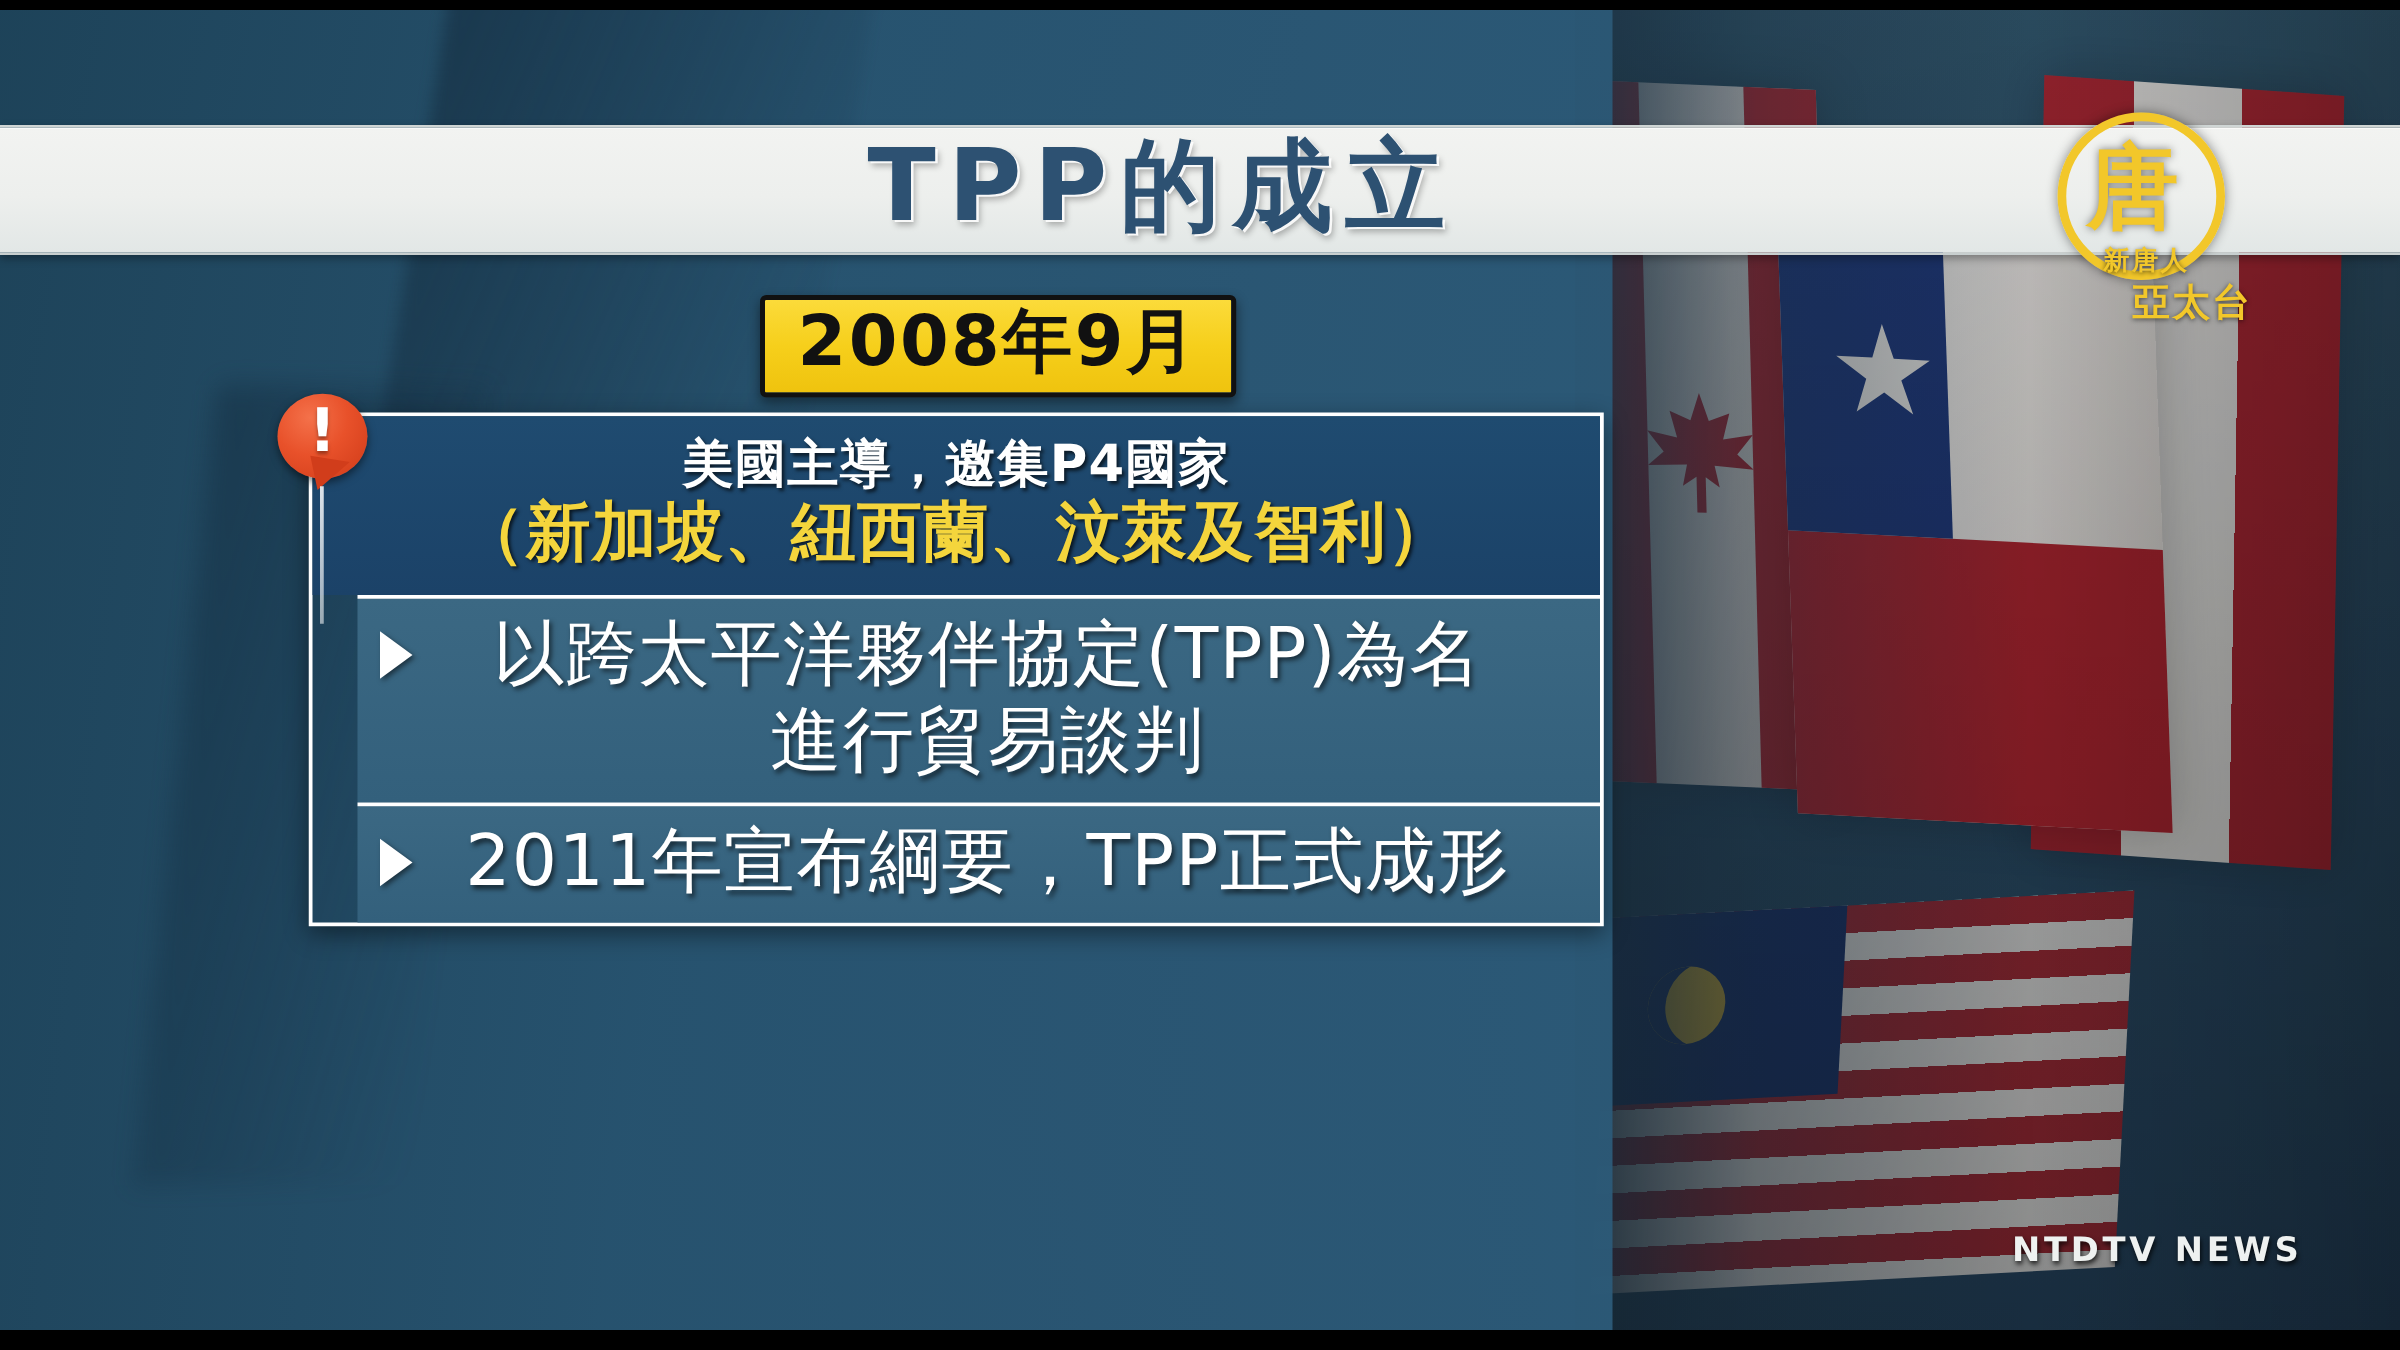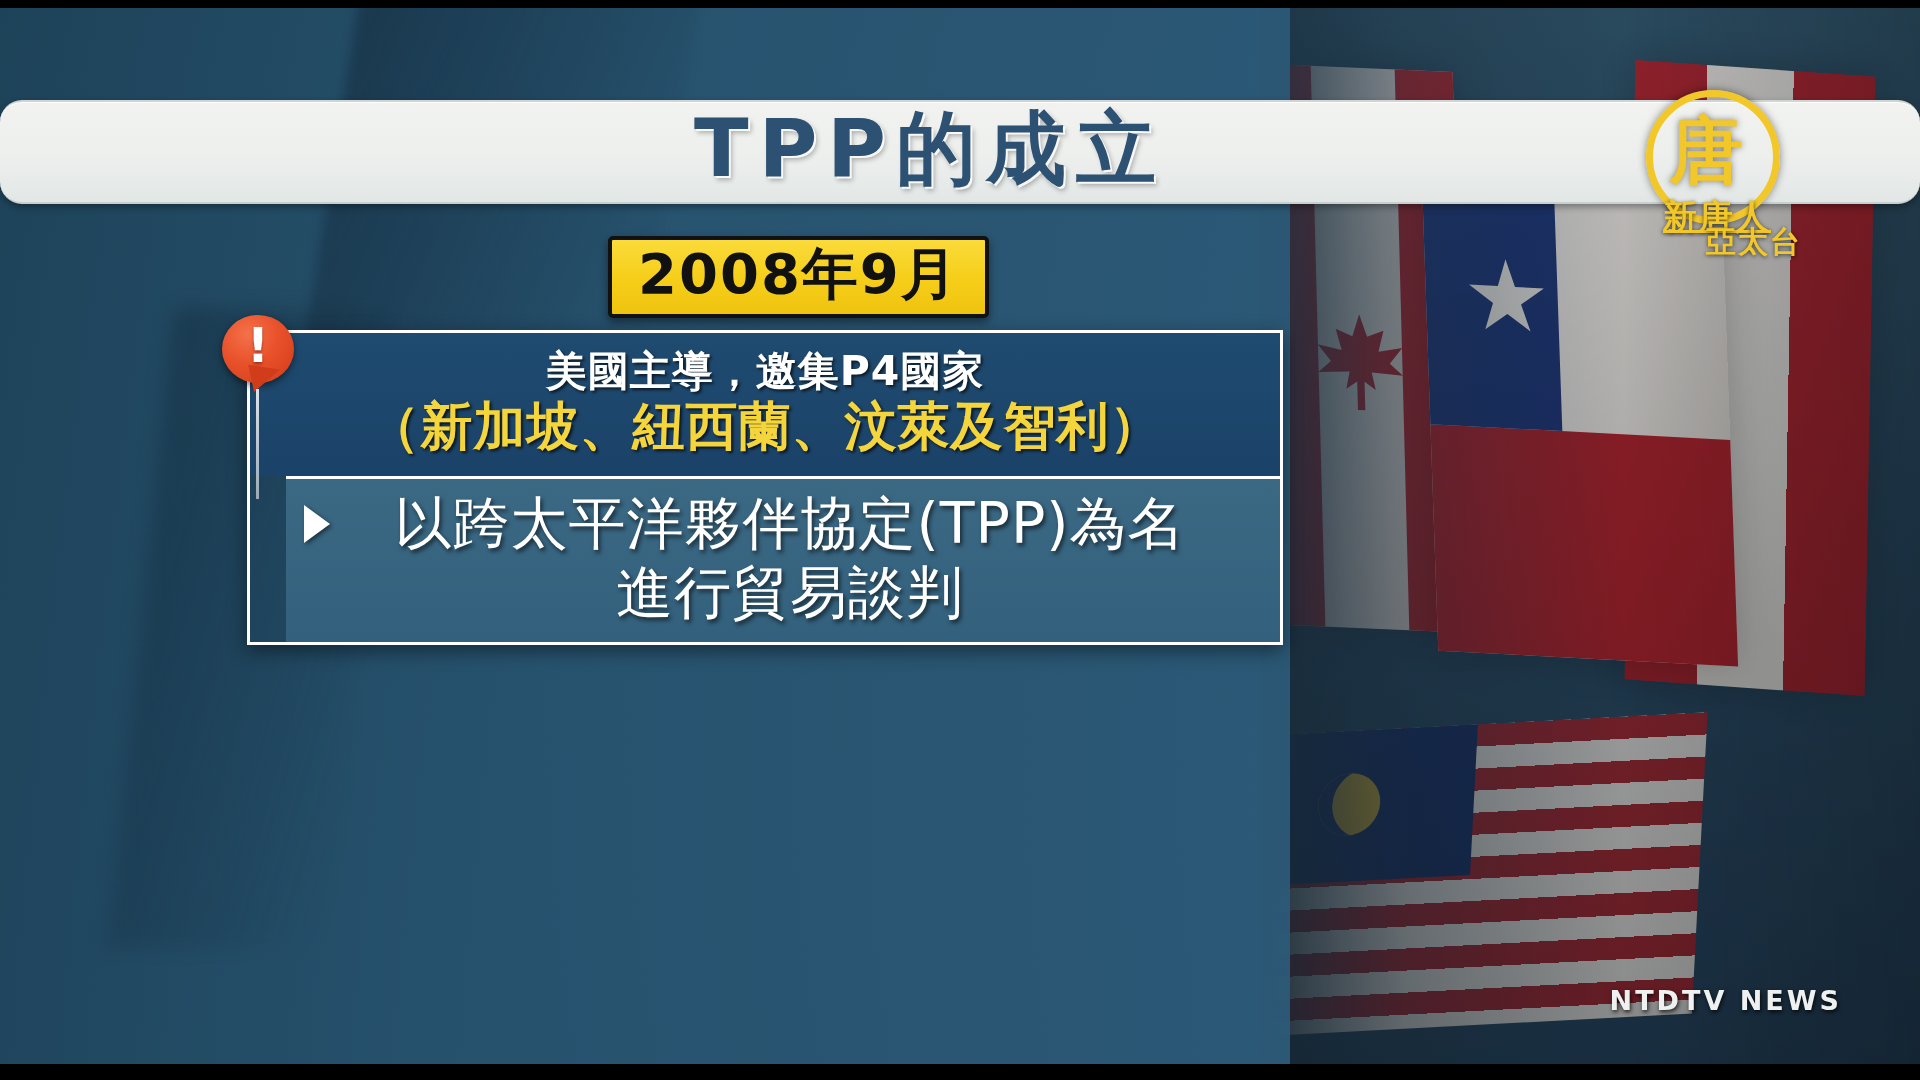--- a/index.html
+++ b/index.html
@@ -65,21 +65,21 @@
   .f-my .crescent{position:absolute;left:34px;top:42px;width:62px;height:62px;border-radius:50%;
     background:#e8b923;box-shadow:18px 0 0 -4px #17337a inset;}
   .flag-shade{position:absolute;inset:0;
     background:linear-gradient(90deg,rgba(30,62,86,.92) 0%,rgba(30,62,86,.35) 22%,rgba(0,0,0,0) 55%,rgba(0,0,0,.18) 100%);}
   .flag-dark{position:absolute;inset:0;background:linear-gradient(180deg,rgba(0,0,0,.10),rgba(0,0,0,.32));}
 
   
   .titleband{position:absolute;left:0;top:92px;width:1920px;height:100px;
     background:linear-gradient(180deg,#f2f3f1 0%,#edefed 55%,#e2e7e6 100%);
     box-shadow:0 1px 0 rgba(255,255,255,.8) inset, 0 3px 7px rgba(0,0,0,.35);
-    border-top:2px solid #cfd5d4;border-bottom:2px solid #c8cfcf;z-index:20;border-radius:22px;}
+    border-top:2px solid #cfd5d4;border-bottom:2px solid #c8cfcf;z-index:20;}
   .titleband .headline{
     position:absolute;left:0;right:0;top:50%;transform:translateY(-52%);
     text-align:center;
     font-family:"DejaVu Sans","Liberation Sans",sans-serif;
     font-weight:bold;font-size:80px;letter-spacing:10px;
     color:#2d5172;
     text-shadow:2px 2px 0 rgba(255,255,255,.9), 3px 4px 5px rgba(0,0,0,.28);
     padding-right:60px;
     white-space:nowrap;
   }
@@ -134,21 +134,21 @@
   .logo{position:absolute;right:118px;top:82px;width:170px;height:165px;z-index:50;}
   .logo .ring{position:absolute;left:14px;top:0;width:120px;height:120px;border-radius:50%;
     border:7px solid #f2c72a;box-shadow:0 0 9px rgba(0,0,0,.45);}
   .logo .glyph{position:absolute;left:14px;top:0;width:120px;height:120px;
     display:flex;align-items:center;justify-content:center;
     font-size:74px;font-weight:bold;color:#f2c72a;
     text-shadow:0 0 7px rgba(0,0,0,.5);line-height:1;}
   .logo .cn1,.logo .cn2{position:absolute;left:0;width:170px;text-align:center;
     color:#f2c72a;font-weight:bold;letter-spacing:2px;
     text-shadow:0 1px 4px rgba(0,0,0,.65);}
-  .logo .cn1{top:104px;font-size:34px;text-decoration:underline;}
+  .logo .cn1{top:104px;font-size:21px;}
   .logo .cn2{top:132px;font-size:30px;text-align:right;}
 
   
   .watermark{position:absolute;right:78px;bottom:48px;z-index:50;
     color:#eef1f0;font-size:27px;font-weight:bold;letter-spacing:3px;
     text-shadow:1px 2px 4px rgba(0,0,0,.8);
     font-family:"DejaVu Sans","Liberation Sans",sans-serif;}
 </style>
 </head>
 <body>
@@ -218,20 +218,28 @@
       <div class="row body">
         <div class="bullet-row">
           <div class="tri"></div>
           <div class="bullet-text">
             <div>以跨太平洋夥伴協定(TPP)為名</div>
             <div>進行貿易談判</div>
           </div>
         </div>
       </div>
 
+      <div class="row body">
+        <div class="bullet-row">
+          <div class="tri"></div>
+          <div class="bullet-text">
+            <div>2011年宣布綱要，TPP正式成形</div>
+          </div>
+        </div>
+      </div>
 
     </div>
 
     <div class="watermark">NTDTV NEWS</div>
 
   </div>
 
   <div class="bar bottom"></div>
 </div>
 

